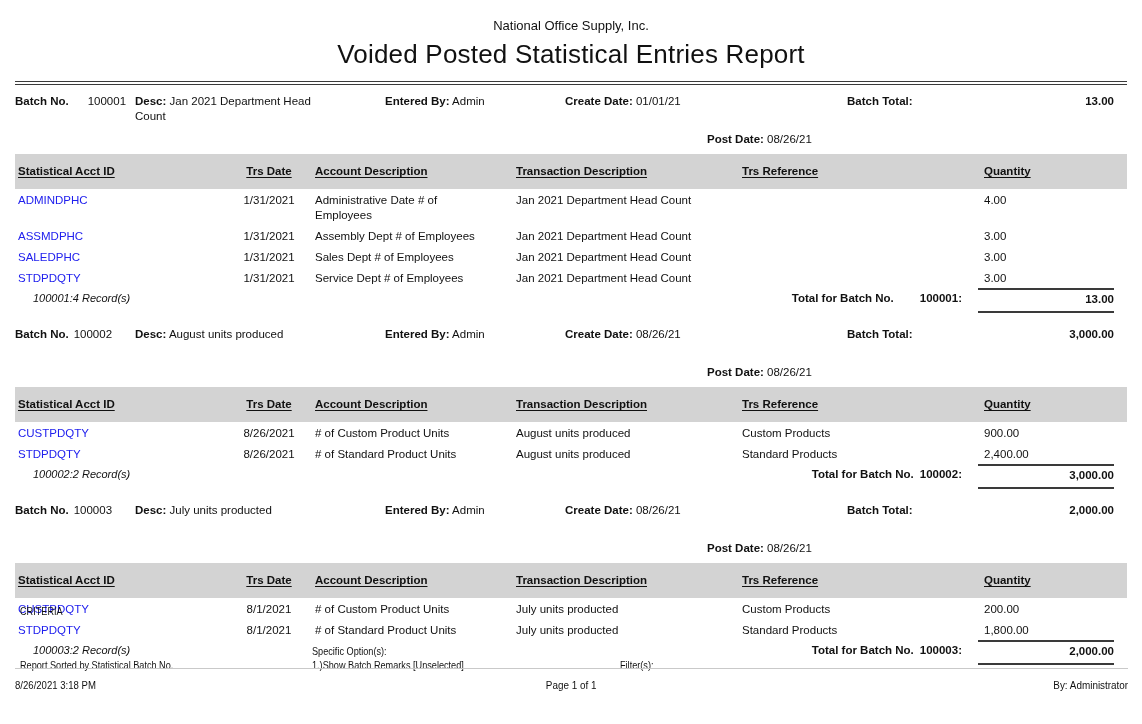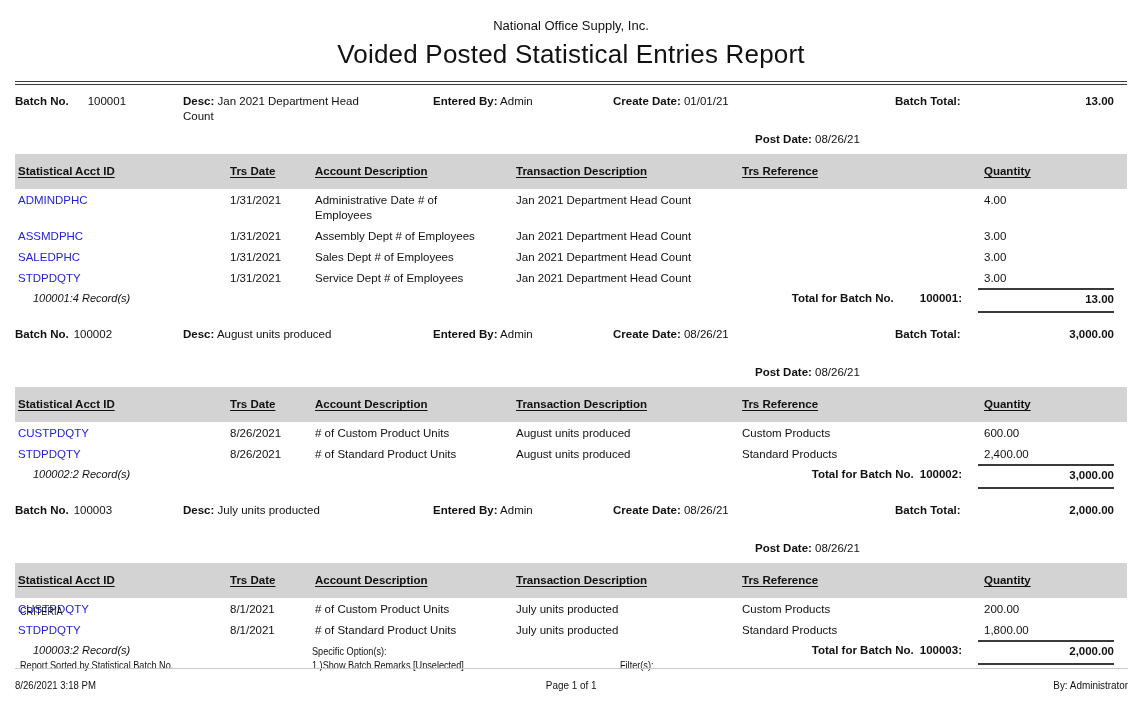--- a/index.html
+++ b/index.html
@@ -16,35 +16,35 @@
     font-family:"Liberation Sans", sans-serif; color:var(--ink);
   }
   
   .rpt-head{text-align:center; padding-top:18px;}
   .company{font-size:13px; line-height:16px;}
   .title{font-size:26px; line-height:34px; margin-top:3px; font-weight:400; letter-spacing:.2px;}
   .rule-double{height:4px; border-top:1px solid var(--rule_dark); border-bottom:1px solid var(--rule_dark); margin:10px 15px 0;}
   
   .bheader{display:flex; align-items:flex-start; margin:0 15px; padding:9px 13px 3px 0; font-size:11.5px; line-height:15px;}
   .bheader b{font-weight:700;}
-  .g-batchno{width:168px; flex:none;}
+  .g-batchno{width:120px; flex:none;}
   .bn-val{margin-left:5px;}
   .batch0 .bn-val{margin-left:19px;}
   .g-desc{width:195px; margin-right:55px; flex:none;}
   .g-entered{width:180px; flex:none;}
   .g-create{width:142px; flex:none;}
   .g-post{width:140px; flex:none;margin-top:38px;}
   .g-btotal{flex:1; display:flex;}
   .bt-val{flex:1; text-align:right; font-weight:700;}
   
   .grid{display:grid; grid-template-columns:215px 78px 206px 228px 242px 130px; margin:0 15px; font-size:11.5px; line-height:15px;}
   .band{background:var(--band_gray); padding:10px 0; font-weight:700; margin-top:4px;}
   .band span{text-decoration:underline; text-underline-offset:2px;}
   .c1{padding-left:3px;}
-  .c2{text-align:left;}
+  .c2{text-align:center;}
   .c3{padding-left:7px; padding-right:22px;}
   .c4{padding-left:2px;}
   .c6{text-align:left;}
   .row{padding:4px 0 2px;}
   .link{color:var(--link_blue); text-decoration:none; cursor:pointer;}
   
   .total-row{display:flex; align-items:flex-start; margin:0 15px 5px; padding-right:13px;}
   .records{font-style:italic; font-size:11px; padding:4px 0 0 18px;}
   .spacer{flex:1;}
   .total-lbl,.total-ref{font-weight:700; font-size:11.5px; padding-top:4px;}
@@ -177,21 +177,21 @@
     <span class="c4">Transaction Description</span>
     <span class="c5">Trs Reference</span>
     <span class="c6">Quantity</span>
   </div>
   <div class="grid row">
     <span class="c1"><a class="link">CUSTPDQTY</a></span>
     <span class="c2">8/26/2021</span>
     <span class="c3"># of Custom Product Units</span>
     <span class="c4">August units produced</span>
     <span class="c5">Custom Products</span>
-    <span class="c6">600.00</span>
+    <span class="c6">900.00</span>
   </div>
   <div class="grid row">
     <span class="c1"><a class="link">STDPDQTY</a></span>
     <span class="c2">8/26/2021</span>
     <span class="c3"># of Standard Product Units</span>
     <span class="c4">August units produced</span>
     <span class="c5">Standard Products</span>
     <span class="c6">2,400.00</span>
   </div>
   <div class="total-row">

